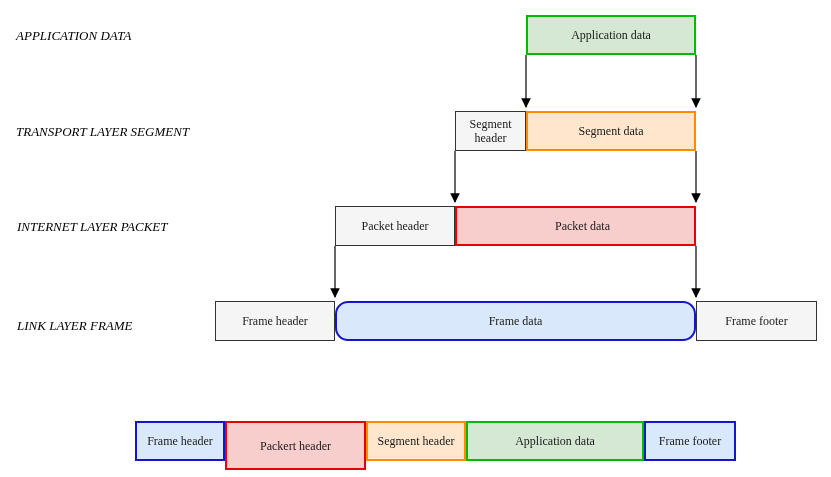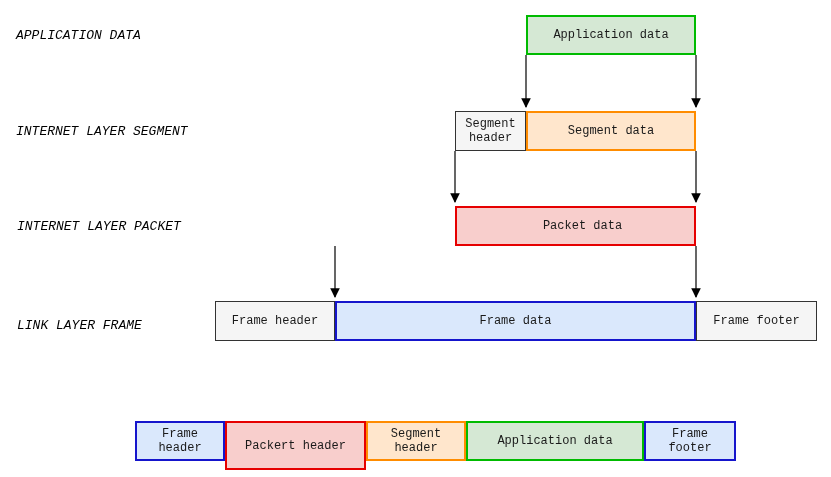--- a/index.html
+++ b/index.html
@@ -1,21 +1,21 @@
 <!DOCTYPE html>
 <html style="--green-fill: #d5e8d4; --green-border: #00bb00; --orange-fill: #ffe6cc; --orange-border: #ff8c00; --red-fill: #f8cecc; --red-border: #e60000; --blue-fill: #dae8fc; --blue-border: #1515cc; --gray-fill: #f5f5f5; --gray-border: #333333;"><head>
 <meta charset="utf-8">
 <style>
   html, body { margin: 0; padding: 0; background: #ffffff; }
   .canvas {
     position: relative;
     width: 831px;
     height: 477px;
     background: #ffffff;
-    font-family: Liberation Mono, monospace;
+    font-family: Liberation Serif, serif;
     overflow: hidden;
   }
   .layer-label {
     position: absolute;
     font-style: italic;
     font-size: 13px;
     color: #000000;
     white-space: nowrap;
     line-height: 15px;
   }
@@ -44,21 +44,21 @@
     width: 831px; height: 477px;
     pointer-events: none;
   }
 </style>
 </head>
 <body>
 
 <div class="canvas">
 
   <div class="layer-label" style="left:16px; top:28px;">APPLICATION DATA</div>
-  <div class="layer-label" style="left:16px; top:124px;">INTERNET LAYER SEGMENT</div>
+  <div class="layer-label" style="left:16px; top:124px;">TRANSPORT LAYER SEGMENT</div>
   <div class="layer-label" style="left:17px; top:219px;">INTERNET LAYER PACKET</div>
   <div class="layer-label" style="left:17px; top:318px;">LINK LAYER FRAME</div>
 
   <svg class="connectors">
     <defs>
       <marker id="arrowhead" viewBox="0 0 10 10" refX="9" refY="5" markerWidth="8" markerHeight="8" orient="auto-start-reverse">
         <path d="M0,0 L10,5 L0,10 z" fill="#000000"></path>
       </marker>
     </defs>
     <line x1="526" y1="55" x2="526" y2="107" stroke="#000" stroke-width="1.2" marker-end="url(#arrowhead)"></line>
@@ -67,24 +67,25 @@
     <line x1="696" y1="151" x2="696" y2="202" stroke="#000" stroke-width="1.2" marker-end="url(#arrowhead)"></line>
     <line x1="335" y1="246" x2="335" y2="297" stroke="#000" stroke-width="1.2" marker-end="url(#arrowhead)"></line>
     <line x1="696" y1="246" x2="696" y2="297" stroke="#000" stroke-width="1.2" marker-end="url(#arrowhead)"></line>
   </svg>
 
   <div class="box b2 green" style="left:526px; top:15px; width:170px; height:40px;">Application data</div>
 
   <div class="box b1 gray" style="left:455px; top:111px; width:71px; height:40px;">Segment header</div>
   <div class="box b2 orange" style="left:526px; top:111px; width:170px; height:40px;">Segment data</div>
 
+  <div class="box b1 gray" style="left:335px; top:206px; width:120px; height:40px;">Packet header</div>
   <div class="box b2 red" style="left:455px; top:206px; width:241px; height:40px;padding-left:16px;">Packet data</div>
 
   <div class="box b1 gray" style="left:215px; top:301px; width:120px; height:40px;">Frame header</div>
-  <div class="box b2 blue" style="left:335px; top:301px; width:361px; height:40px;">Frame data</div>
+  <div class="box b2 blue" style="left:335px; top:301px; width:361px; height:40px;border-radius:13px;">Frame data</div>
   <div class="box b1 gray" style="left:696px; top:301px; width:121px; height:40px;">Frame footer</div>
 
   <div class="box b2 blue" style="left:135px; top:421px; width:90px; height:40px;">Frame header</div>
   <div class="box b2 red" style="left:225px; top:421px; width:141px; height:49px;">Packert header</div>
   <div class="box b2 orange" style="left:366px; top:421px; width:100px; height:40px;">Segment header</div>
   <div class="box b2 green" style="left:466px; top:421px; width:178px; height:40px;">Application data</div>
   <div class="box b2 blue" style="left:644px; top:421px; width:92px; height:40px;">Frame footer</div>
 
 </div>
 

